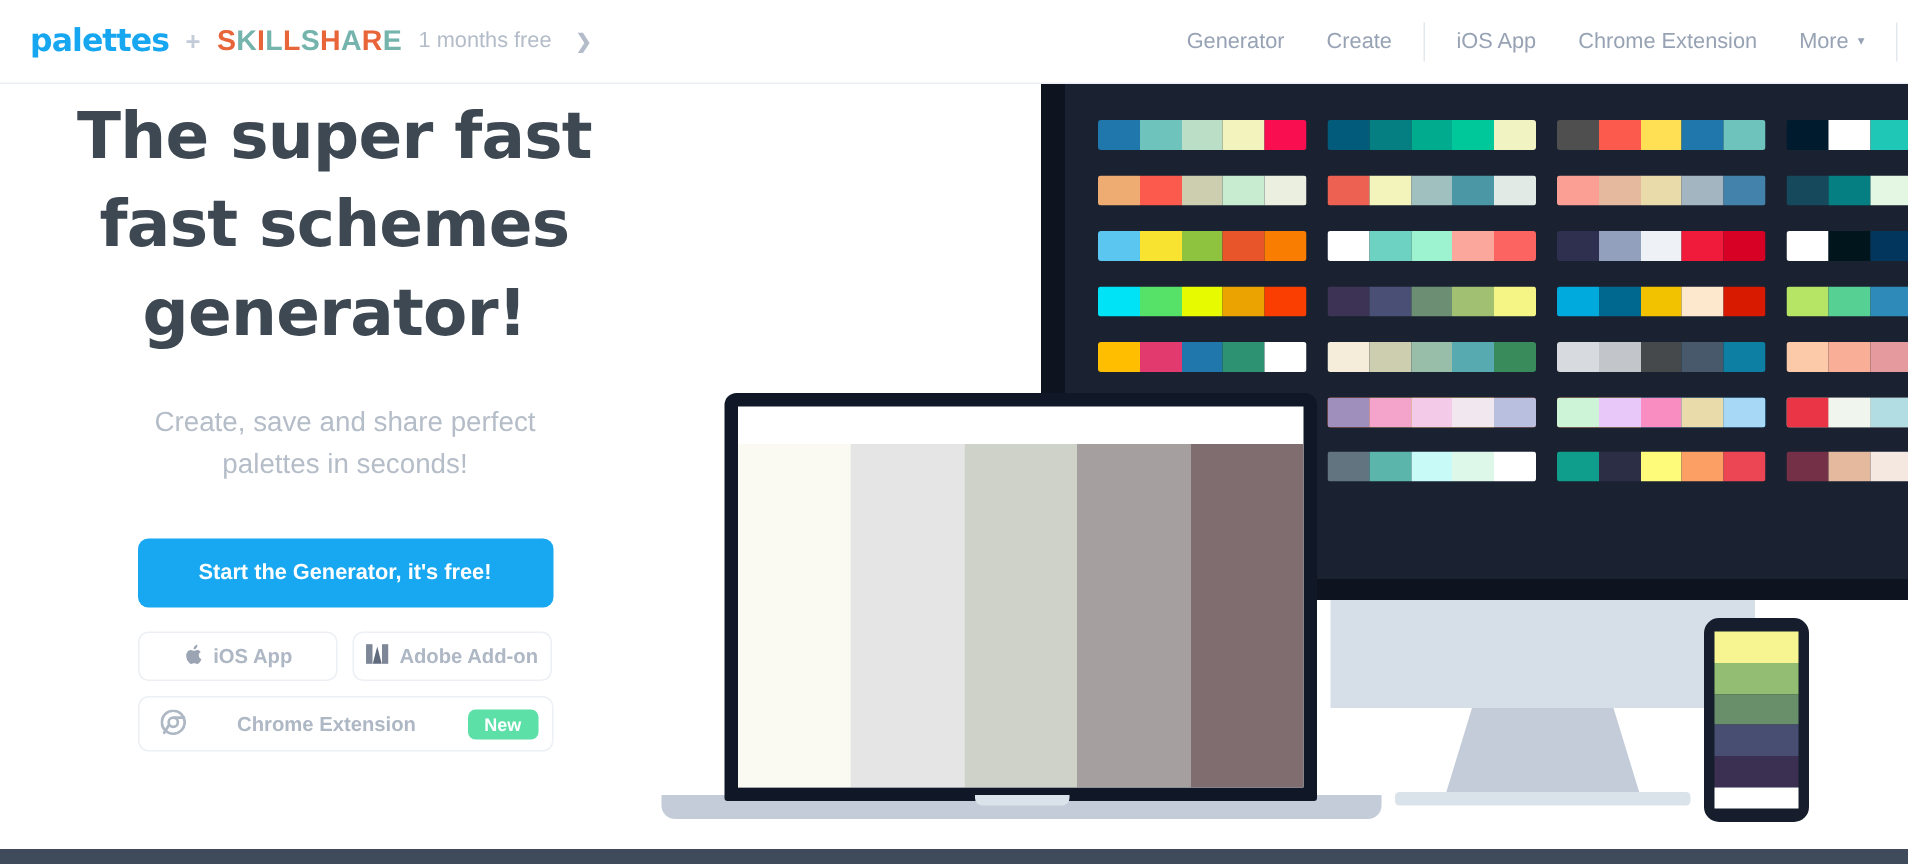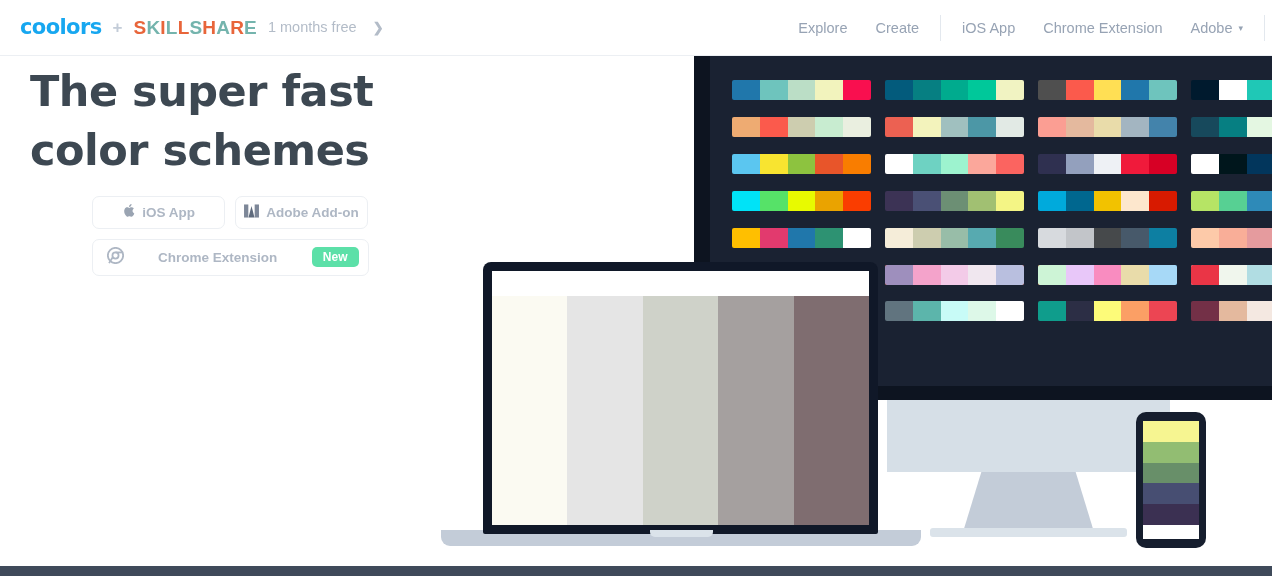--- a/index.html
+++ b/index.html
@@ -97,21 +97,21 @@
   .laptop-notch {
     position:absolute; left:650px; top:530px; width:63px; height:7px;
     background:#dbe3ea; border-radius:0 0 5px 5px; z-index:41;
   }
 
   
   .hero { position:absolute; left:0; top:56px; width:460px; z-index:50; }
   .headline {
     font-family:"DejaVu Sans", sans-serif;
     font-size:43px; font-weight:bold; line-height:1.37;
-    color:#3d4852; text-align:left; padding:6px 30px 0 30px;
+    color:#3d4852; text-align:center; padding:6px 30px 0 16px;
     letter-spacing:-0.5px;
   }
   .subhead {
     font-size:18.5px; color:#b5bdc8; text-align:center;
     line-height:1.53; margin-top:28px; padding:0 55px;
   }
   .cta {
     display:block; margin:36px auto 0 auto; width:277px; height:46px;
     background:#18a8f1; color:#ffffff; border:none; border-radius:7px;
     font-size:14.5px; font-weight:bold; cursor:pointer;
@@ -141,35 +141,35 @@
     background:#3f4a5a; z-index:70;
   }
 </style>
 </head>
 <body>
 
 <div id="root">
 
   <div class="header">
     <div class="brand-zone">
-      <div class="logo-coolors">coolors</div>
+      <div class="logo-coolors">palettes</div>
       <div class="plus">+</div>
       <div class="logo-skillshare" id="ss-logo"><span>S</span><span>K</span><span>I</span><span>L</span><span>L</span><span>S</span><span>H</span><span>A</span><span>R</span><span>E</span></div>
       <div class="promo">1 months free</div>
       <div class="promo-arrow">❯</div>
     </div>
 
     <div class="nav-zone">
-      <div class="nav-item">Explore</div>
+      <div class="nav-item">Generator</div>
       <div class="nav-item">Create</div>
       <div class="nav-div"></div>
       <div class="nav-item">iOS App</div>
       <div class="nav-item">Chrome Extension</div>
       <div class="nav-item">
-        <span>Adobe</span><span class="chev">▾</span>
+        <span>More</span><span class="chev">▾</span>
       </div>
       <div class="nav-div"></div>
     </div>
   </div>
 
   <div class="dark-outer"></div>
   <div class="dark-inner"></div>
   <div class="grid-wrap" id="grid-wrap">
       <div class="prow" style="left: 22px; top: 24px; width: 139px;">
         <div class="pswatch" style="background: rgb(32, 119, 171); width: 20%;"></div>
@@ -388,23 +388,29 @@
       <div class="pband" style="background: rgb(146, 189, 114);"></div>
       <div class="pband" style="background: rgb(104, 143, 105);"></div>
       <div class="pband" style="background: rgb(71, 78, 114);"></div>
       <div class="pband" style="background: rgb(59, 48, 82);"></div>
       <div class="pband white-band"></div>
     </div>
 
   <div class="hero">
     <div class="headline">
       <div>The super fast</div>
-      <div>color schemes</div>
-    </div>
-
+      <div>fast schemes</div>
+      <div>generator!</div>
+    </div>
+    <div class="subhead">
+      <div>Create, save and share perfect</div>
+      <div>palettes in seconds!</div>
+    </div>
+
+    <button class="cta">Start the Generator, it's free!</button>
 
     <div class="btn-row">
       <div class="ghost-btn b-ios">
         <span>
           <svg width="13" height="15" viewBox="0 0 14 16" fill="#9aa4b2">
             <path d="M11.3 8.5c0-1.7 1.4-2.5 1.4-2.6-.8-1.1-2-1.3-2.4-1.3-1-.1-2 .6-2.5.6s-1.3-.6-2.2-.6c-1.1 0-2.2.7-2.7 1.7-1.2 2-.3 5 .8 6.6.6.8 1.2 1.7 2.1 1.7.9 0 1.2-.5 2.2-.5s1.3.5 2.2.5c.9 0 1.5-.8 2.1-1.6.7-.9.9-1.8.9-1.9 0 0-1.8-.7-1.9-2.6zM9.6 3.1c.5-.6.8-1.4.7-2.2-.7 0-1.5.5-2 1.1-.4.5-.8 1.3-.7 2.1.8.1 1.6-.4 2-1z"></path>
           </svg>
         </span>
         <span>iOS App</span>
       </div>

